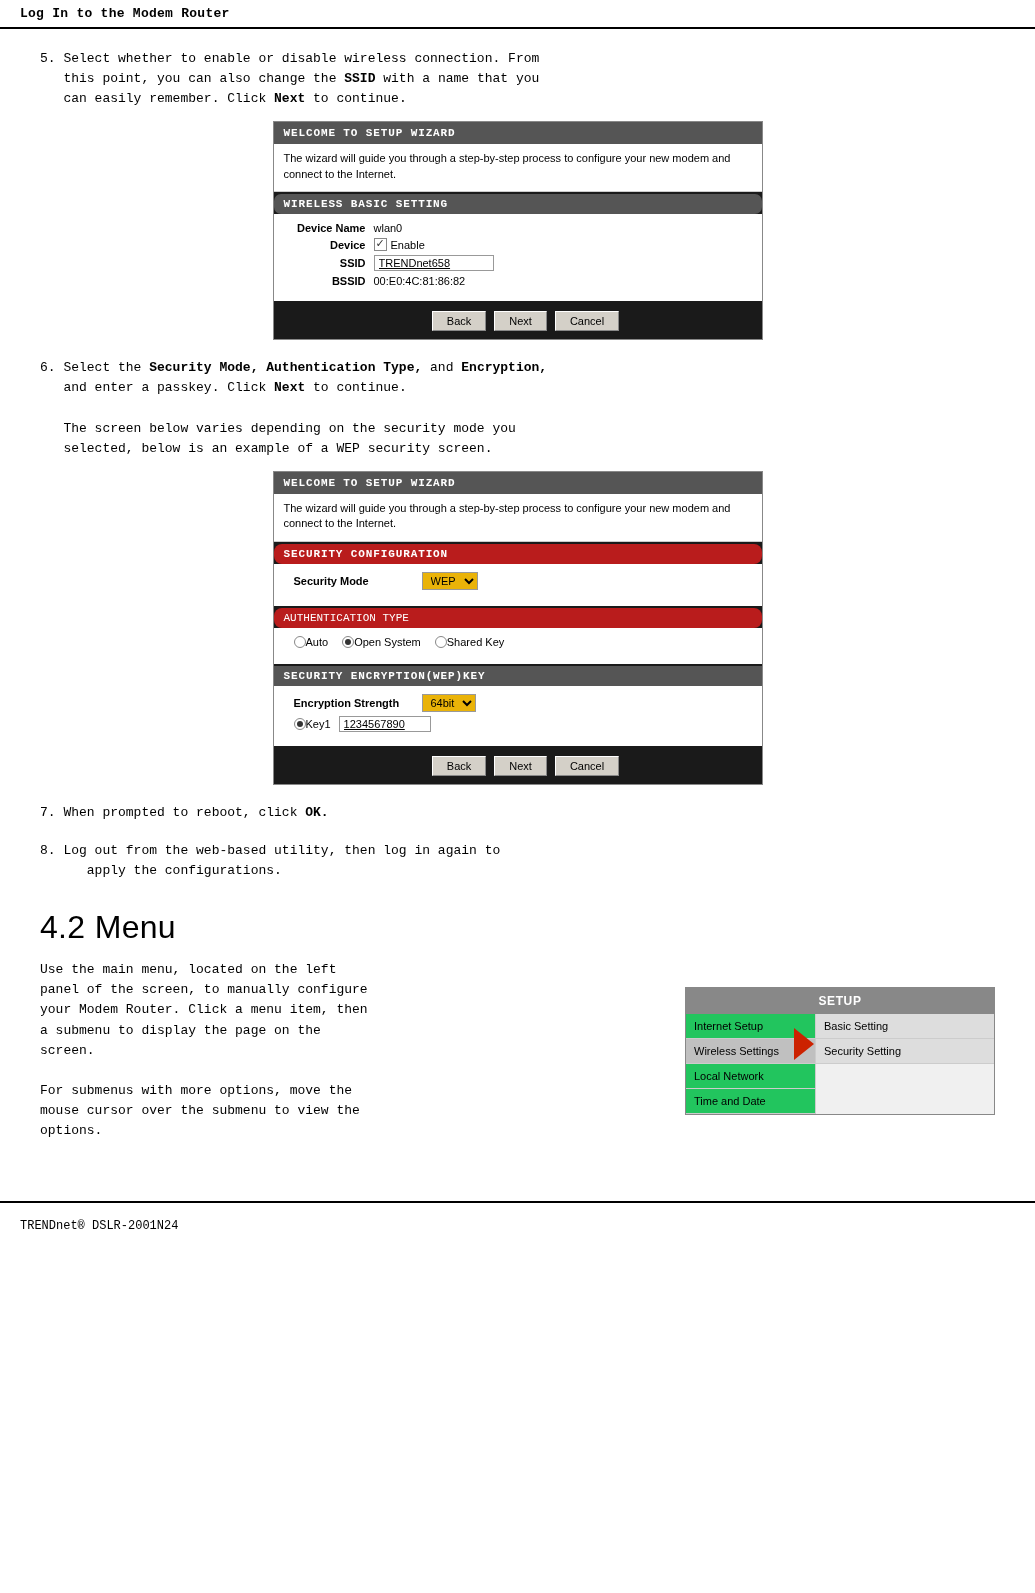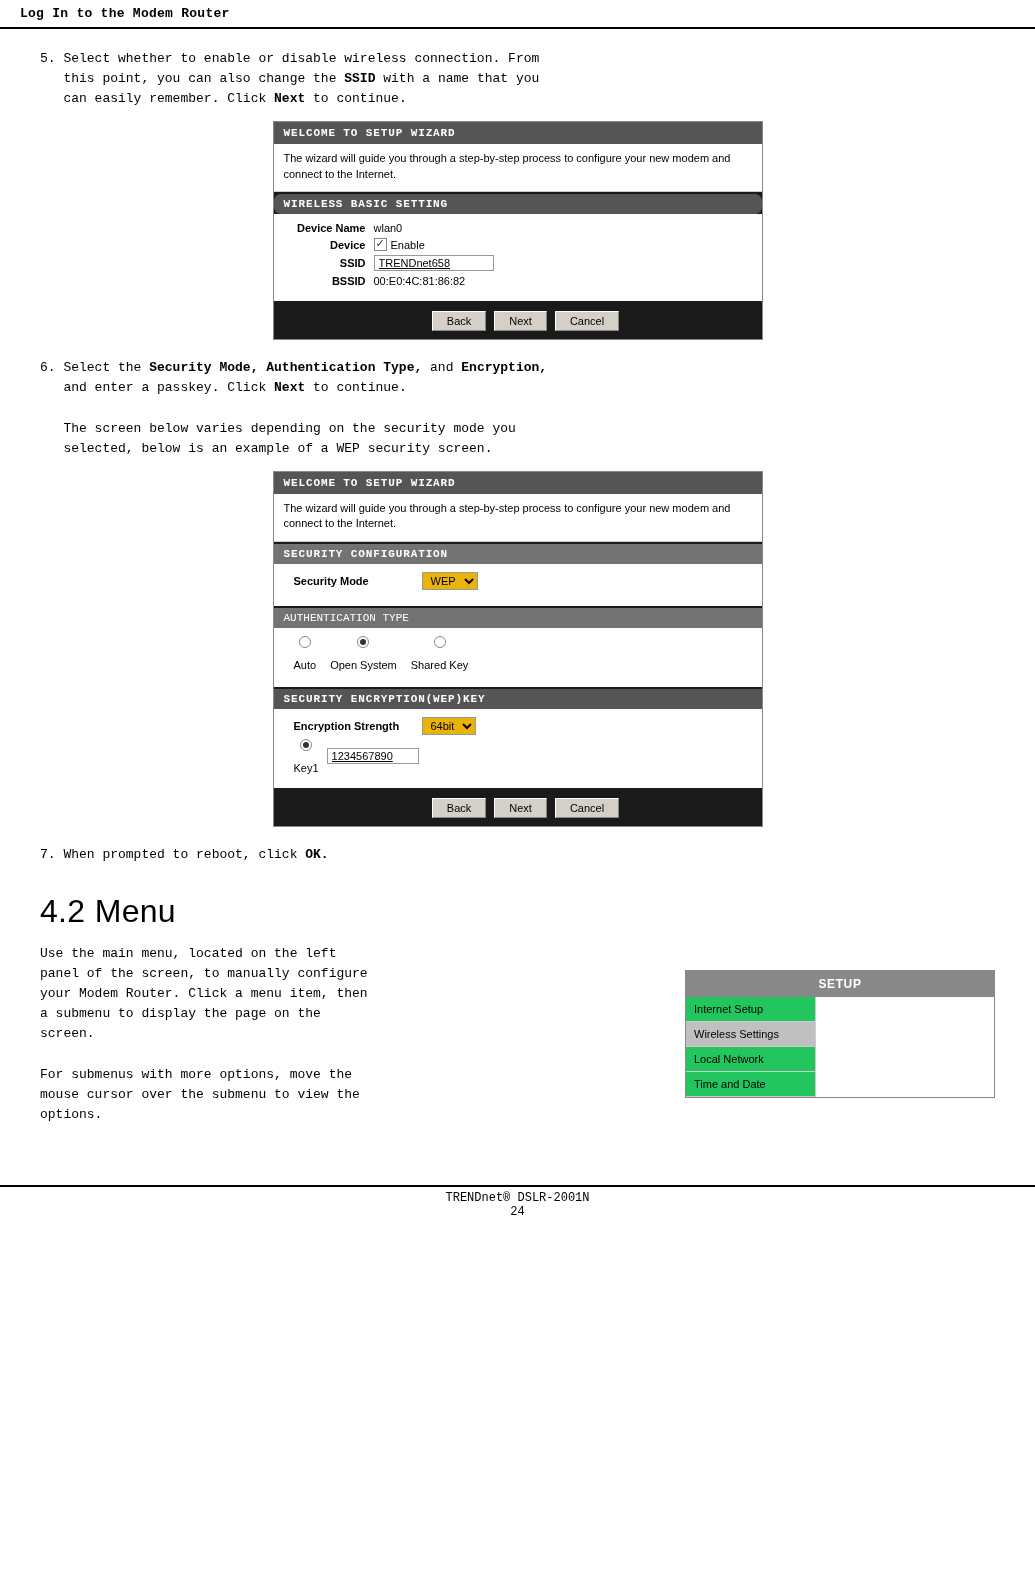--- a/index.html
+++ b/index.html
@@ -151,28 +151,29 @@
       border-left-color: #fff;
       padding: 3px 14px;
       font-size: 11px;
       font-family: Arial, sans-serif;
       cursor: pointer;
       color: #000;
     }
 
     
     .sec-section-header {
-      background: #737373;
+      background: #b91c1c;
       color: #fff;
       font-size: 11px;
       font-weight: bold;
       padding: 4px 10px;
       letter-spacing: 0.08em;
       text-transform: uppercase;
       margin-top: 2px;
+      border-radius: 8px;
     }
 
     .sec-form-area {
       background: #fff;
       padding: 8px 20px 10px 20px;
       font-family: Arial, sans-serif;
       font-size: 11px;
     }
 
     .sec-form-row {
@@ -198,23 +199,22 @@
 
     .radio-group {
       display: flex;
       align-items: center;
       gap: 14px;
     }
 
     .radio-item {
       display: flex;
       align-items: center;
-      gap: 11px;
-      font-size: 11px;
-      flex-direction: column;
+      gap: 0;
+      font-size: 11px;
     }
 
     .radio-circle {
       width: 12px;
       height: 12px;
       border-radius: 50%;
       border: 1px solid #888;
       background: #fff;
       display: inline-block;
       position: relative;
@@ -339,26 +339,25 @@
       border-top: 16px solid transparent;
       border-bottom: 16px solid transparent;
       border-left: 20px solid #cc2200;
       position: absolute;
       left: -22px;
       top: 14px;
     }
 
     .page-footer {
       border-top: 2px solid #000;
-      padding: 4px 20px;
+      padding: 16px 20px;
       display: flex;
       justify-content: flex-start;
       align-items: center;
       margin-top: 40px;
-      flex-direction: column;
     }
 
     .footer-brand {
       font-size: 12px;
       font-family: 'Courier New', Courier, monospace;
     }
 
     .footer-page {
       font-size: 12px;
       font-family: 'Courier New', Courier, monospace;
@@ -475,20 +474,26 @@
       </div>
     </div>
   </div>
 
   <div class="step-block">
     <div class="step-text">
       7. When prompted to reboot, click <b>OK.</b>
     </div>
   </div>
 
+  <div class="step-block">
+    <div class="step-text">
+      8. Log out from the web-based utility, then log in again to<br>
+&nbsp;&nbsp;&nbsp;&nbsp;&nbsp;&nbsp;apply the configurations.
+    </div>
+  </div>
 
   <div>
     <h2 class="section-42-title">4.2   Menu</h2>
 
     <div class="section-42-layout">
       <div class="section-42-text">
         Use the main menu, located on the left<br>
         panel of the screen, to manually configure<br>
         your Modem Router. Click a menu item, then<br>
         a submenu to display the page on the<br>
@@ -502,20 +507,25 @@
         <div class="menu-setup-bar">SETUP</div>
         <div class="menu-rows-area">
           <div class="menu-left-col">
             <div class="menu-left-item">Internet Setup</div>
             <div class="menu-left-item active" style="position:relative;">
               Wireless Settings
             </div>
             <div class="menu-left-item">Local Network</div>
             <div class="menu-left-item">Time and Date</div>
           </div>
+          <div class="menu-right-col" style="position:relative;">
+            <span class="arrow-icon"></span>
+            <div class="menu-right-item">Basic Setting</div>
+            <div class="menu-right-item">Security Setting</div>
+          </div>
         </div>
       </div>
     </div>
   </div>
 
 </div>
 
 <div class="page-footer">
   <span class="footer-brand">TRENDnet® DSLR-2001N</span>
   <span class="footer-page">24</span>

